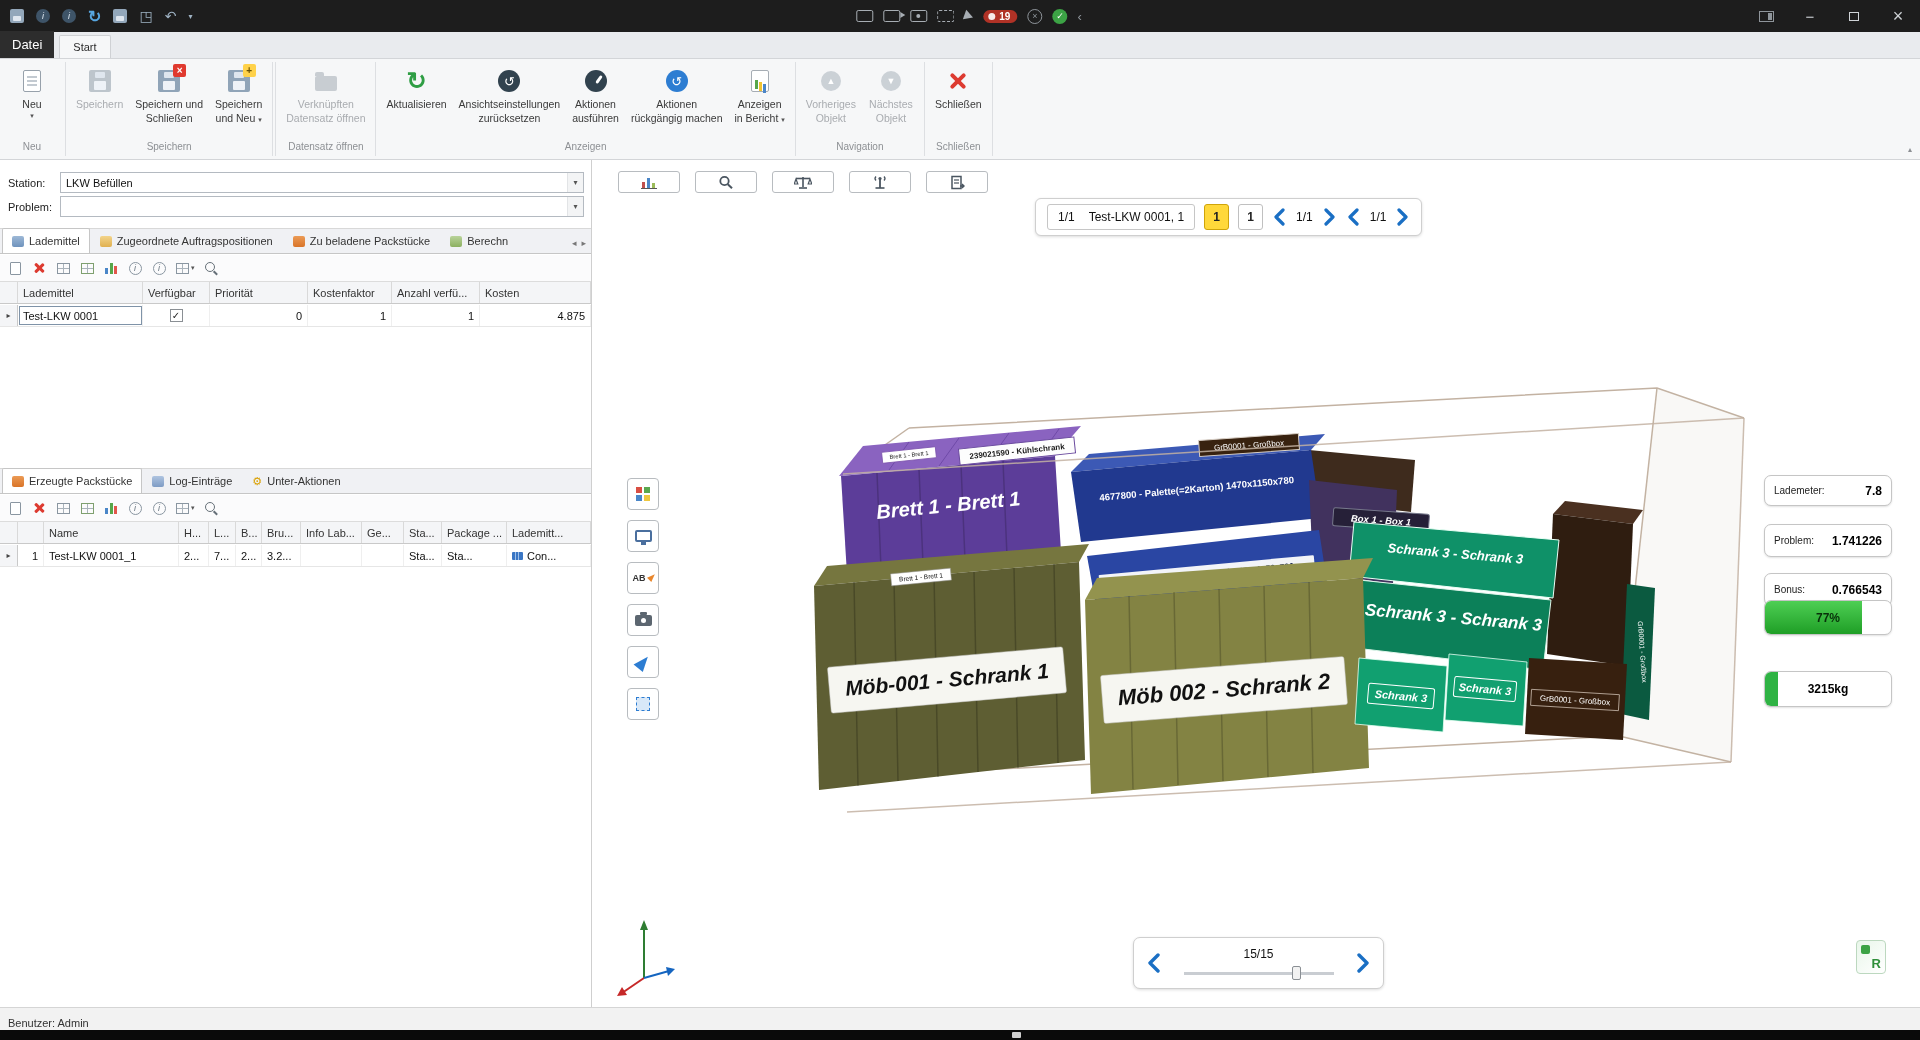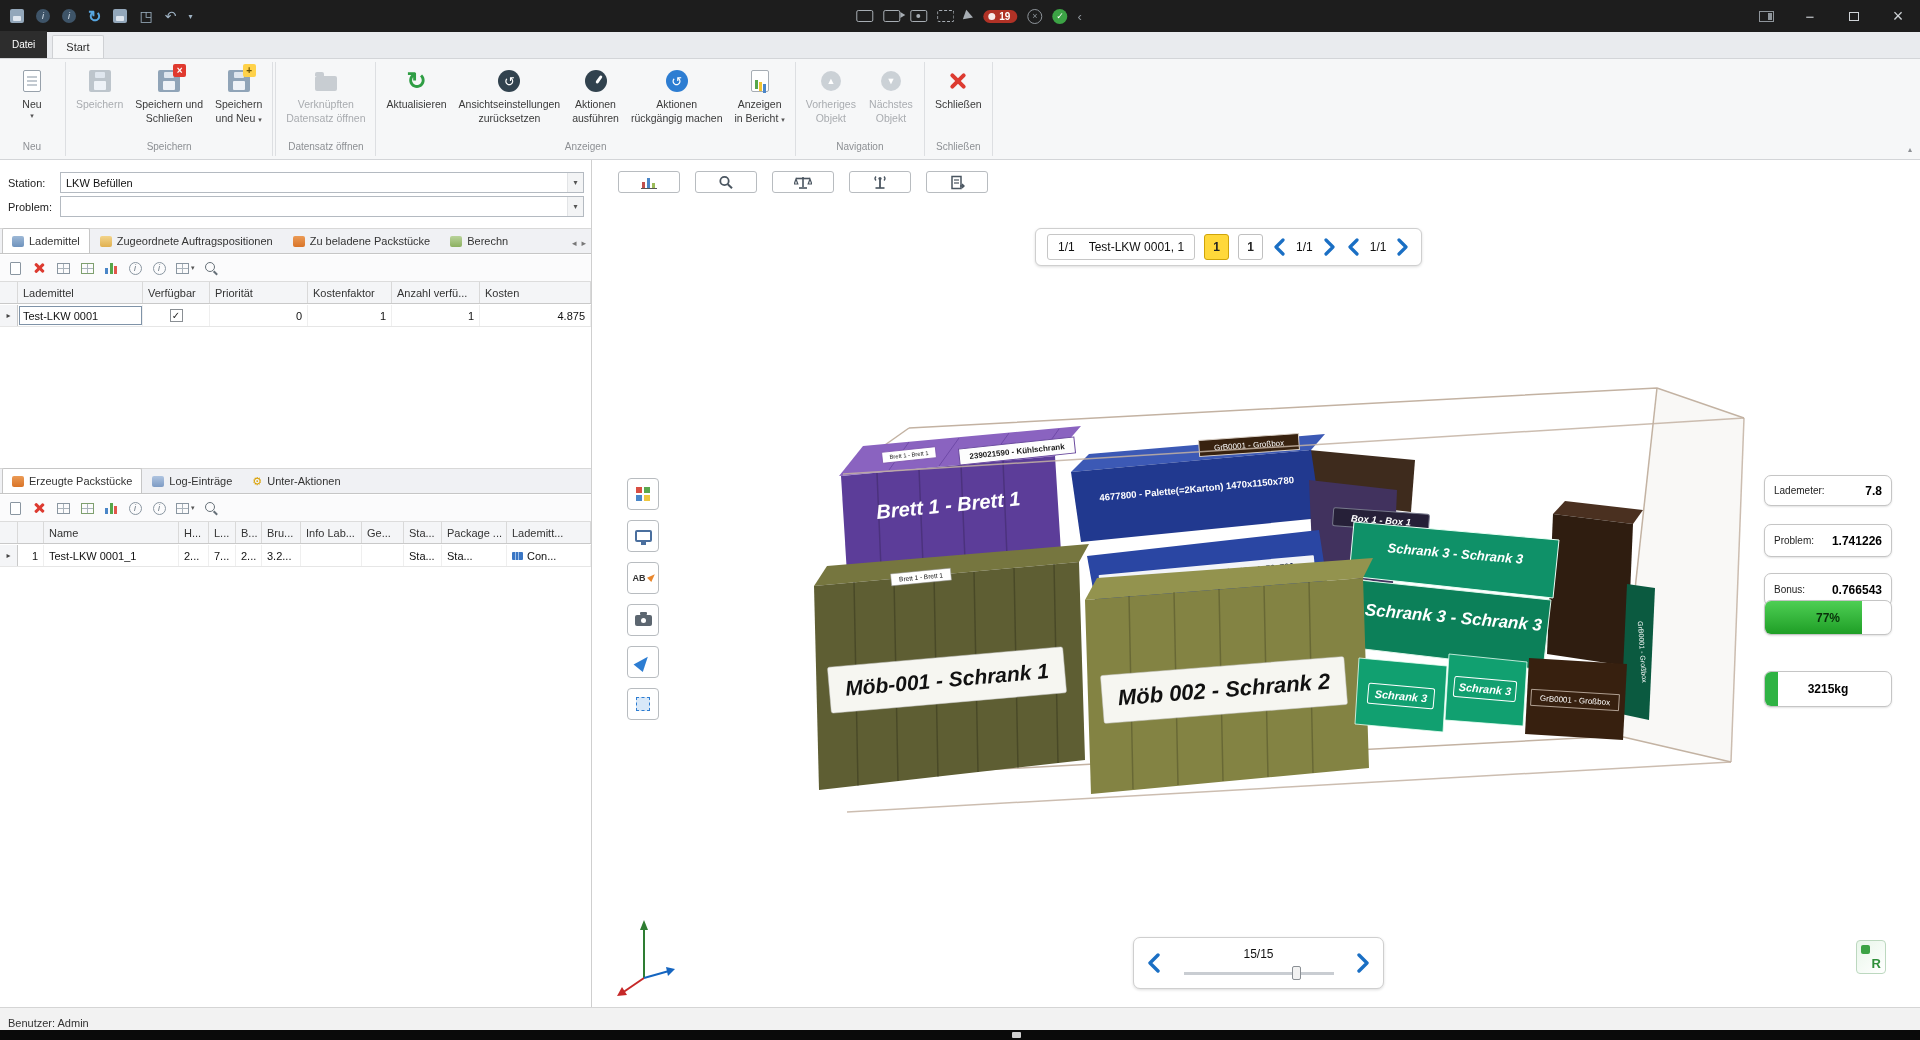--- a/index.html
+++ b/index.html
@@ -27,21 +27,21 @@
 .cir.green{background:#3ca345;color:#fff}
 .tb-chev{color:#8e949a;font-size:13px}
 .winbtns{position:absolute;right:0;top:0;height:32px;display:flex;align-items:center}
 .wbtn{width:44px;height:32px;display:flex;align-items:center;justify-content:center;color:#cfd3d7;font-size:15px}
 .wrestore{width:10px;height:9px;border:1.5px solid #cfd3d7;display:inline-block}
 .wpanel{width:15px;height:11px;border:1.5px solid #8e949a;display:inline-block;position:relative}
 .wpanel::after{content:"";position:absolute;right:1px;top:1px;bottom:1px;width:4px;background:#8e949a}
 
 
 .ribbontabs{position:absolute;top:32px;left:0;width:100%;height:27px;background:#e9ebee;border-bottom:1px solid #d3d5d8;display:flex;align-items:flex-end;}
-.filetab{height:27px;padding:0 12px;background:#2d2d2d;color:#fff;font-size:10px;display:flex;align-items:center}
+.filetab{height:27px;padding:0 12px;background:#2d2d2d;color:#fff;font-size:13px;display:flex;align-items:center}
 .starttab{height:23px;margin-left:5px;padding:0 13px;background:#f6f7f8;border:1px solid #cfd1d4;border-bottom:none;border-radius:2px 2px 0 0;color:#2b2b2b;font-size:11px;display:flex;align-items:center}
 
 
 .ribbon{position:absolute;top:59px;left:0;width:100%;height:101px;background:#f6f7f8;border-bottom:1px solid #d3d5d8;display:flex;}
 .rgroup{display:flex;flex-direction:column;height:100%;}
 .rgroup-body{flex:1;display:flex;align-items:flex-start;padding:5px 4px 0 4px;gap:2px;}
 .rgroup-caption{height:18px;text-align:center;font-size:10px;color:#8d9094;}
 .rsep{width:1px;background:#dddfe2;margin:3px 1px;}
 .rbtn{min-width:56px;padding:2px 5px;display:flex;flex-direction:column;align-items:center;gap:2px;border-radius:3px;}
 .rbtn .icw{height:30px;display:flex;align-items:center;justify-content:center;position:relative}
@@ -118,21 +118,21 @@
 .gc.num{justify-content:flex-end}
 .rowsel{background:#f4f5f7;border-right:1px solid #c9c9c9;display:flex;align-items:center;justify-content:center;color:#444;font-size:8px;flex:none}
 .cellfocus{outline:1px solid #7f93a8;outline-offset:-2px}
 .cb{width:13px;height:13px;border:1px solid #8a8f94;background:#fff;display:flex;align-items:center;justify-content:center;font-size:10px;color:#222;margin:0 auto}
 .cont-ic{width:11px;height:8px;background:#3a76c4;border-radius:1px;margin-right:4px;flex:none;background-image:linear-gradient(to right,transparent 3px,#9fc0e8 3px,#9fc0e8 4px,transparent 4px,transparent 6px,#9fc0e8 6px,#9fc0e8 7px,transparent 7px)}
 
 
 .viewer{position:absolute;top:160px;left:593px;width:1327px;height:847px;background:#fff;}
 .vtop{position:absolute;left:25px;top:11px;display:flex;gap:15px}
 .vtopbtn{width:62px;height:22px;background:#fff;border:1px solid #b8bcc0;border-radius:3px;display:flex;align-items:center;justify-content:center}
-.topnav{position:absolute;left:442px;top:68px;display:flex;align-items:center;gap:9px;background:#fff;border:1px solid #cfcfcf;border-radius:6px;padding:5px 11px;box-shadow:0 1px 3px rgba(0,0,0,.14)}
+.topnav{position:absolute;left:442px;top:38px;display:flex;align-items:center;gap:9px;background:#fff;border:1px solid #cfcfcf;border-radius:6px;padding:5px 11px;box-shadow:0 1px 3px rgba(0,0,0,.14)}
 .navbox{border:1px solid #c6c6c6;border-radius:3px;height:26px;display:flex;align-items:center;gap:14px;padding:0 10px;font-size:12px;color:#111}
 .pagebtn{width:25px;height:26px;border:1px solid #c0c0c0;border-radius:3px;display:flex;align-items:center;justify-content:center;font-size:12px;font-weight:700;color:#222;background:#fff}
 .pagebtn.sel{background:#ffd83a;border-color:#cfa40a}
 .navnum{font-size:12px;color:#111}
 .vstrip{position:absolute;left:34px;top:318px;display:flex;flex-direction:column;gap:10px}
 .vsbtn{width:32px;height:32px;background:#fff;border:1px solid #b8bcc0;border-radius:4px;display:flex;align-items:center;justify-content:center}
 .vs-grid{width:15px;height:15px;display:grid;grid-template-columns:6.5px 6.5px;grid-template-rows:6.5px 6.5px;gap:1.5px}
 .vs-grid i{display:block}
 .cr{background:#d94f43}.cg{background:#5aa84e}.cbl{background:#4a86c8}.cy{background:#eec73f}
 .vs-monitor{width:17px;height:12px;border:2px solid #4a6f9e;border-radius:2px;position:relative}

